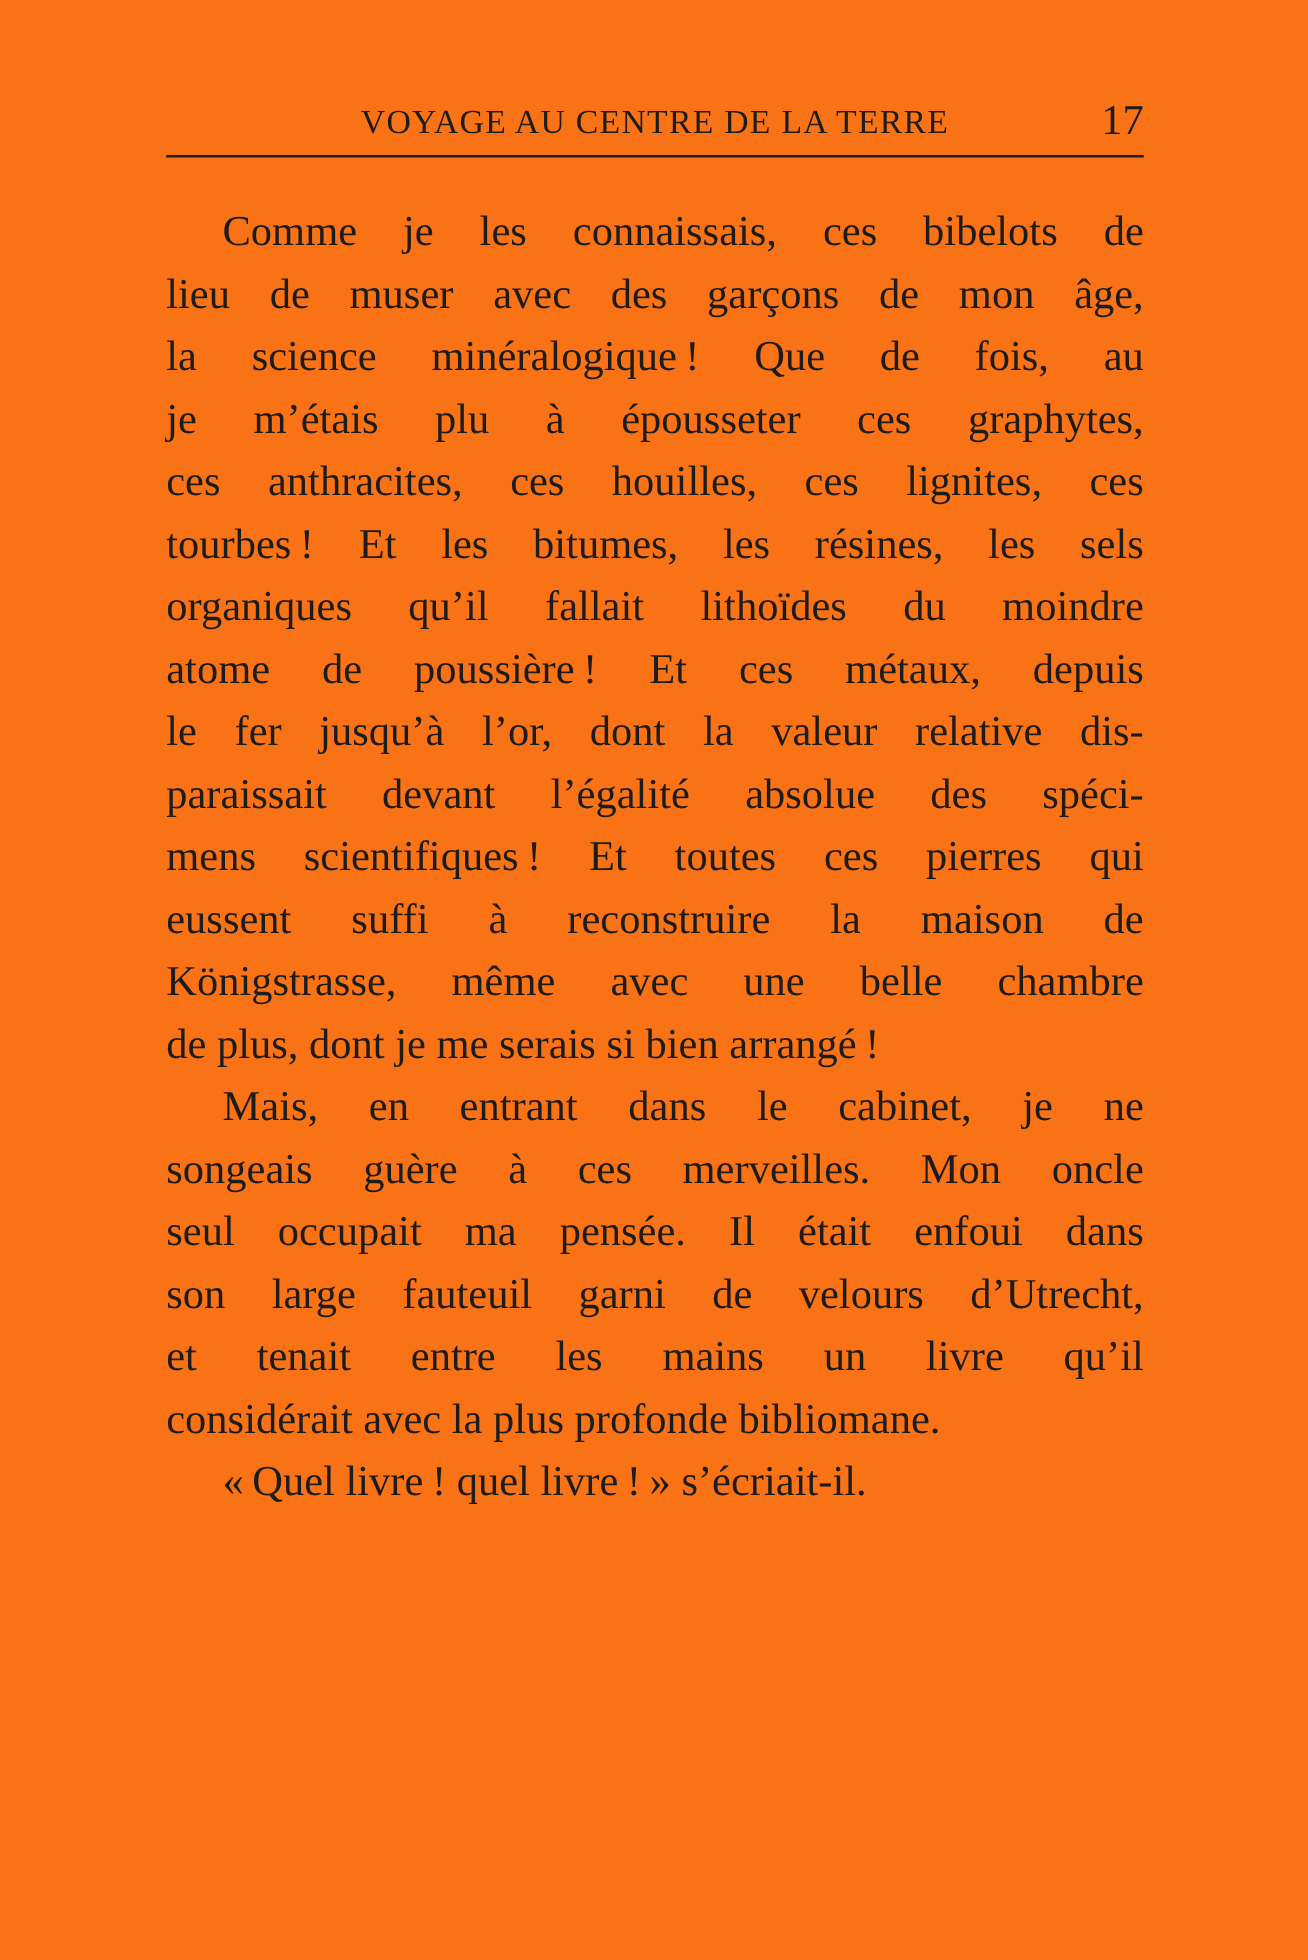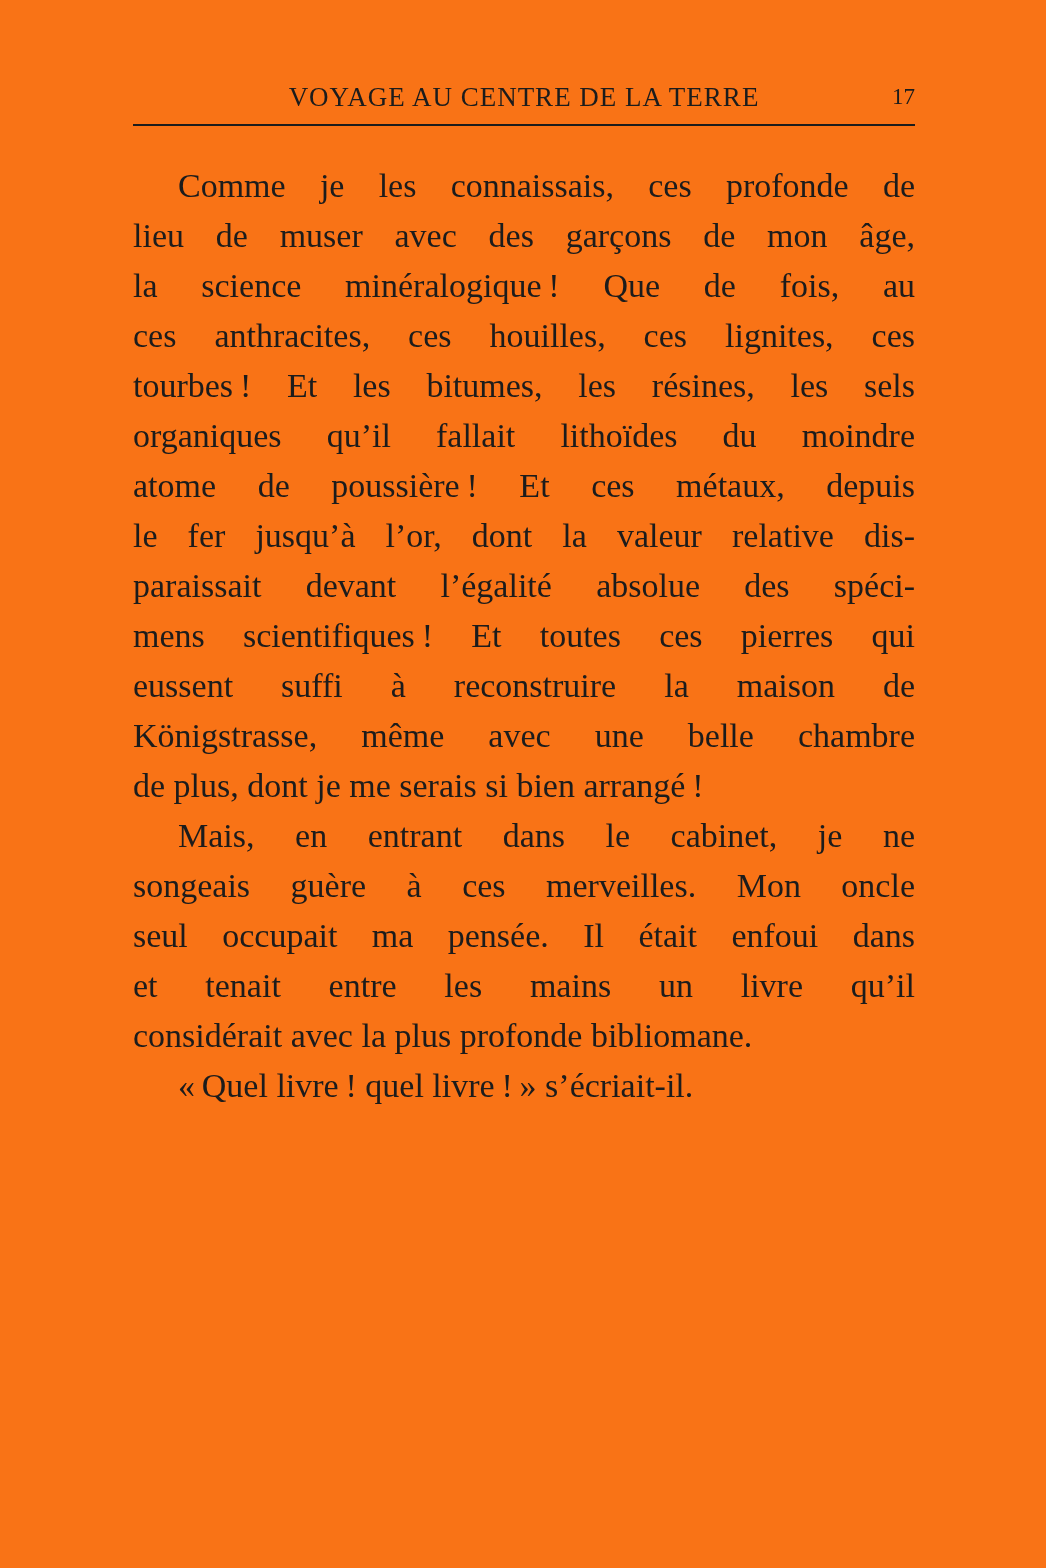--- a/index.html
+++ b/index.html
@@ -26,21 +26,21 @@
     line-height: 30px;
     letter-spacing: 1px;
     white-space: nowrap;
   }
   .page-number {
     position: absolute;
     top: 82px;
     left: 133px;
     width: 782px;
     text-align: right;
-    font-size: 23px;
+    font-size: 34px;
     line-height: 30px;
   }
   .head-rule {
     position: absolute;
     top: 124px;
     left: 133px;
     width: 782px;
     height: 0;
     border-top: 2px solid #1c1c1c;
   }
@@ -69,38 +69,40 @@
 </style>
 </head>
 <body>
 
 <div class="page">
   <div class="running-head">VOYAGE AU CENTRE DE LA TERRE</div>
   <div class="page-number">17</div>
   <div class="head-rule"></div>
   <div class="text-column">
       <div class="paragraph">
-        <div class="line indent">Comme je les connaissais, ces profonde de</div>
+        <div class="line indent">Comme je les connaissais, ces bibelots de</div>
         <div class="line">lieu de muser avec des garçons de mon âge,</div>
         <div class="line">la science minéralogique ! Que de fois, au</div>
+        <div class="line">je m’étais plu à épousseter ces graphytes,</div>
         <div class="line">ces anthracites, ces houilles, ces lignites, ces</div>
         <div class="line">tourbes ! Et les bitumes, les résines, les sels</div>
         <div class="line">organiques qu’il fallait lithoïdes du moindre</div>
         <div class="line">atome de poussière ! Et ces métaux, depuis</div>
         <div class="line">le fer jusqu’à l’or, dont la valeur relative dis-</div>
         <div class="line">paraissait devant l’égalité absolue des spéci-</div>
         <div class="line">mens scientifiques ! Et toutes ces pierres qui</div>
         <div class="line">eussent suffi à reconstruire la maison de</div>
         <div class="line">Königstrasse, même avec une belle chambre</div>
         <div class="line last">de plus, dont je me serais si bien arrangé !</div>
       </div>
       <div class="paragraph">
         <div class="line indent">Mais, en entrant dans le cabinet, je ne</div>
         <div class="line">songeais guère à ces merveilles. Mon oncle</div>
         <div class="line">seul occupait ma pensée. Il était enfoui dans</div>
+        <div class="line">son large fauteuil garni de velours d’Utrecht,</div>
         <div class="line">et tenait entre les mains un livre qu’il</div>
         <div class="line last">considérait avec la plus profonde bibliomane.</div>
       </div>
       <div class="paragraph">
         <div class="line last indent">« Quel livre ! quel livre ! » s’écriait-il.</div>
       </div>
     </div>
 </div>
 
 </body></html>

